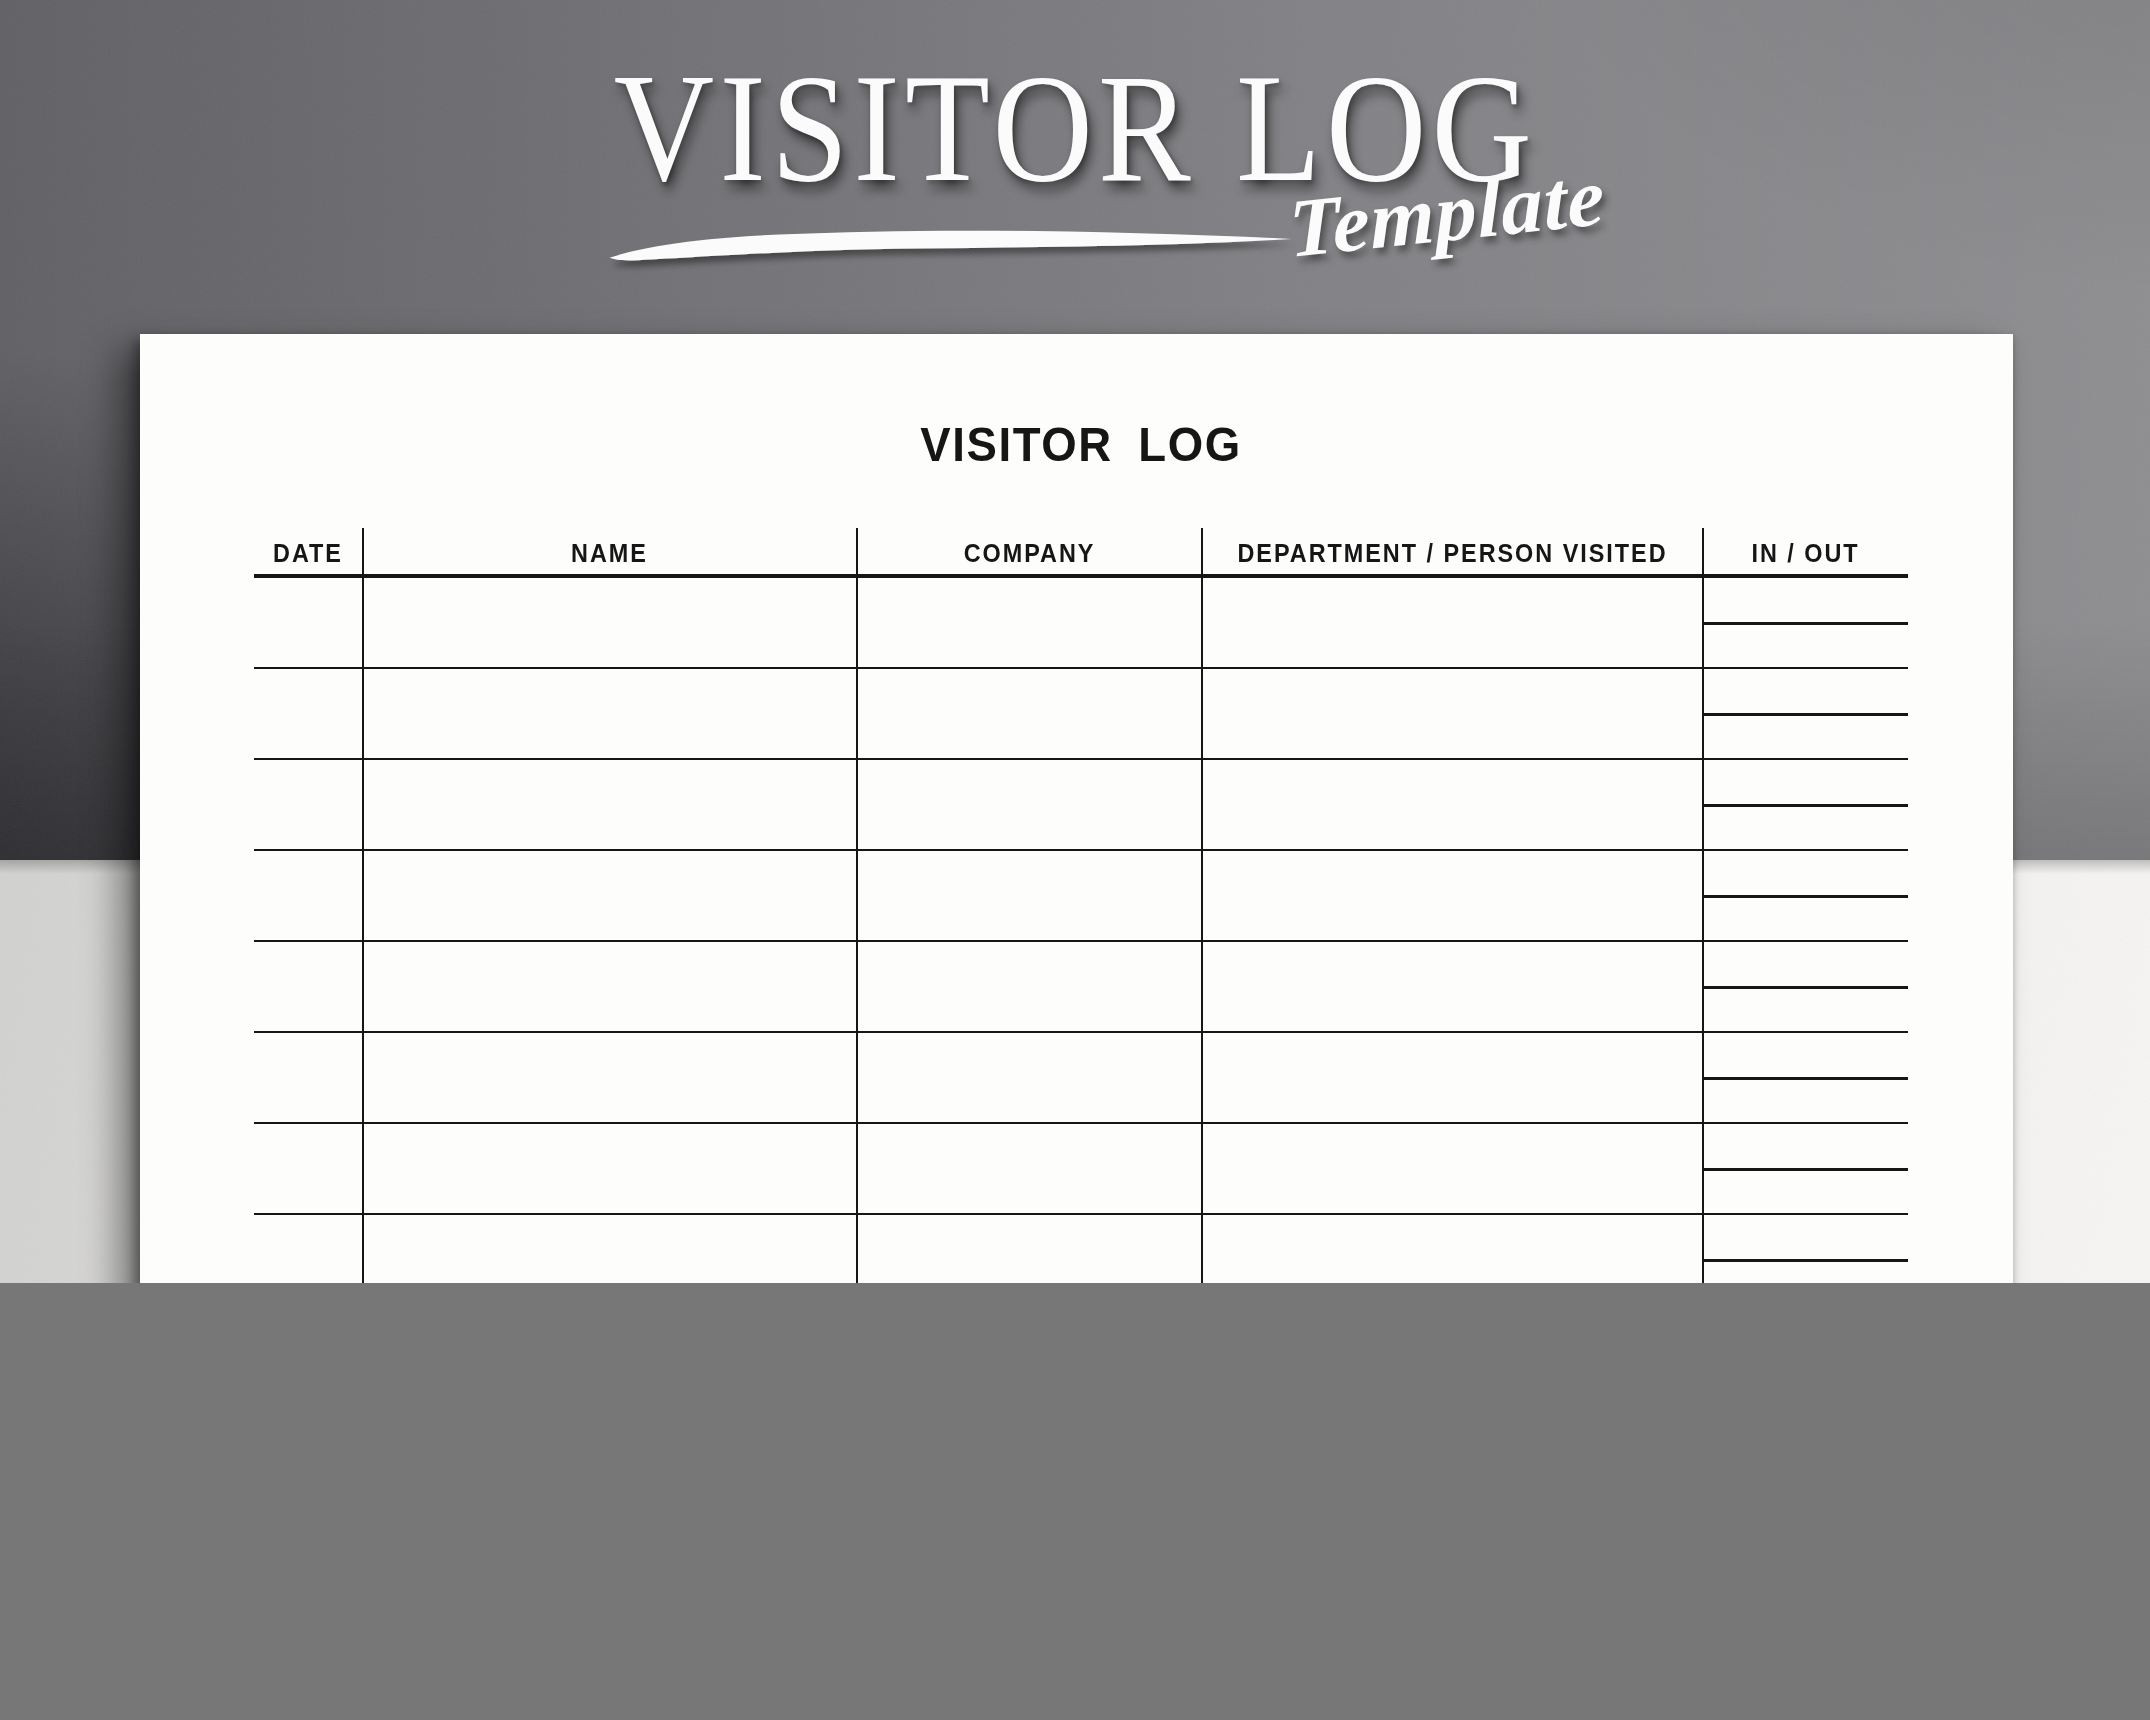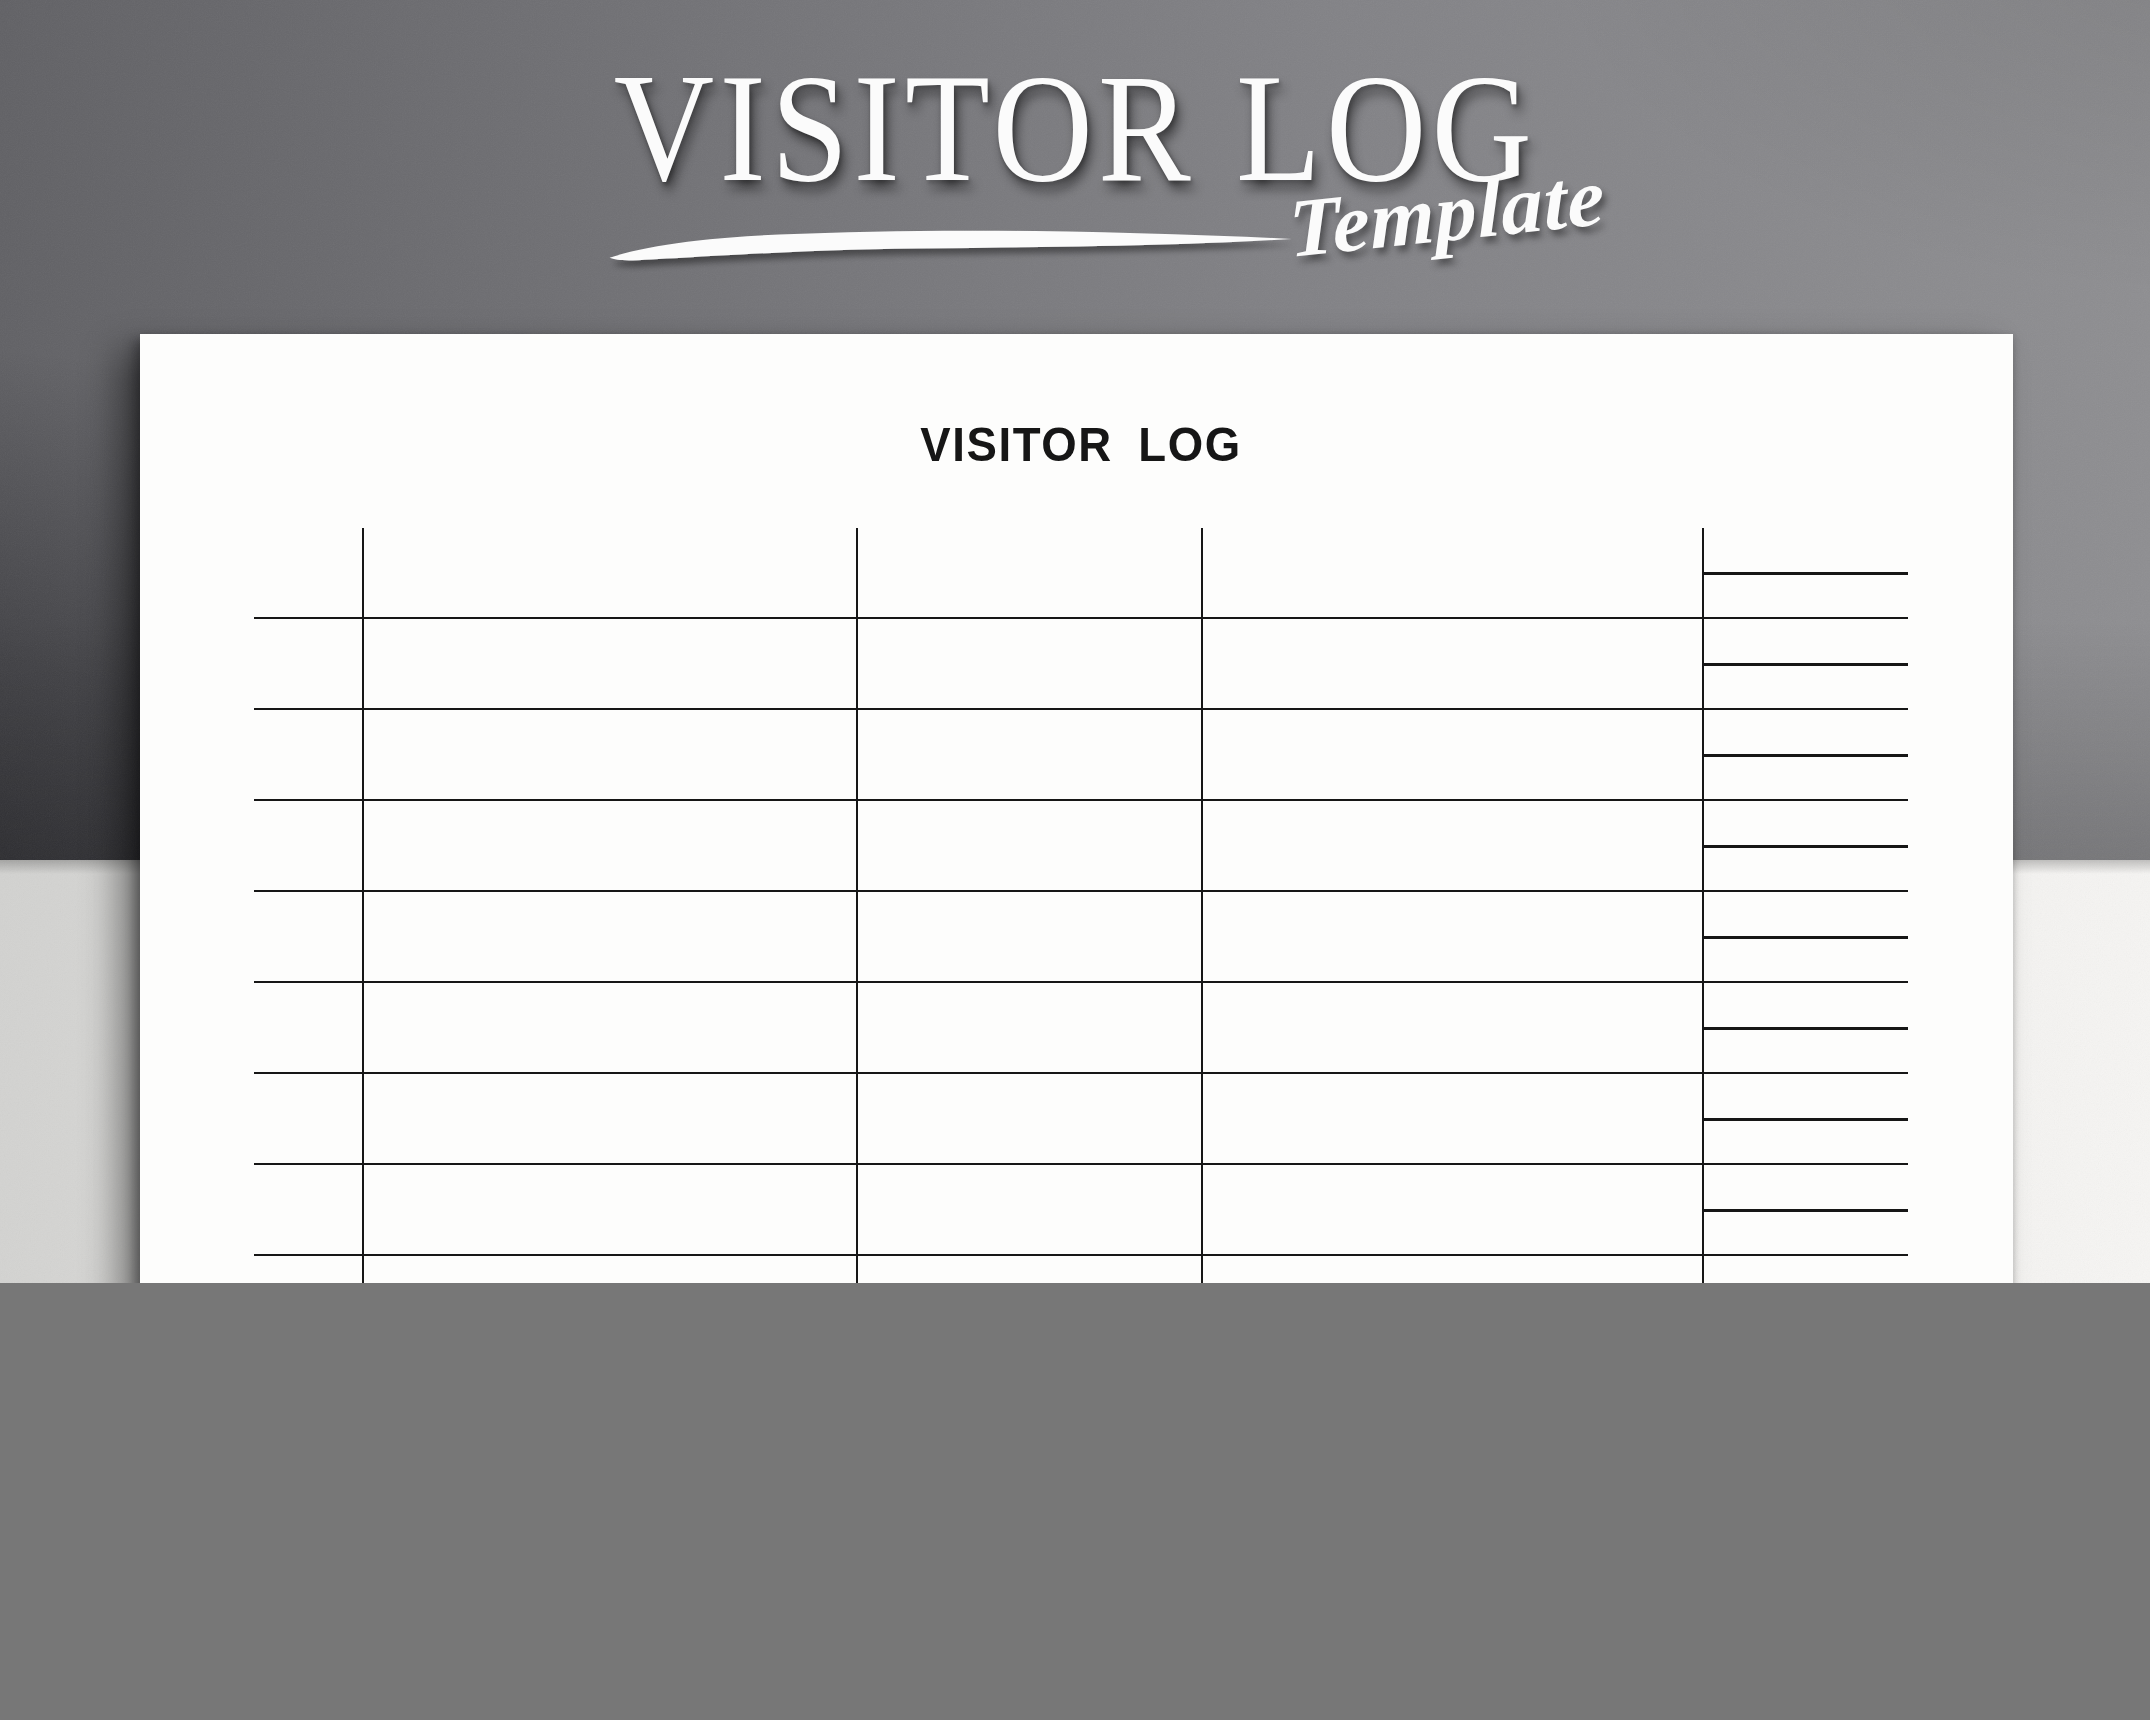--- a/index.html
+++ b/index.html
@@ -118,20 +118,27 @@
            C 230 35, 90 45, 30 48
            C 18 48.5, 8 47, 3 45 Z"></path>
     </svg>
     <div class="banner-subtitle">Template</div>
   </div>
 
   <div class="paper">
     <div class="paper-heading">VISITOR LOG</div>
 
     <div class="vtable">
+      <div class="thead">
+        <div class="th">DATE</div>
+        <div class="th">NAME</div>
+        <div class="th">COMPANY</div>
+        <div class="th">DEPARTMENT / PERSON VISITED</div>
+        <div class="th">IN / OUT</div>
+      </div>
 
       <div class="vline vline-1"></div>
       <div class="vline vline-2"></div>
       <div class="vline vline-3"></div>
       <div class="vline vline-4"></div>
 
       <div class="tbody">
           <div class="trow">
             <div class="subdiv"></div>
           </div>

